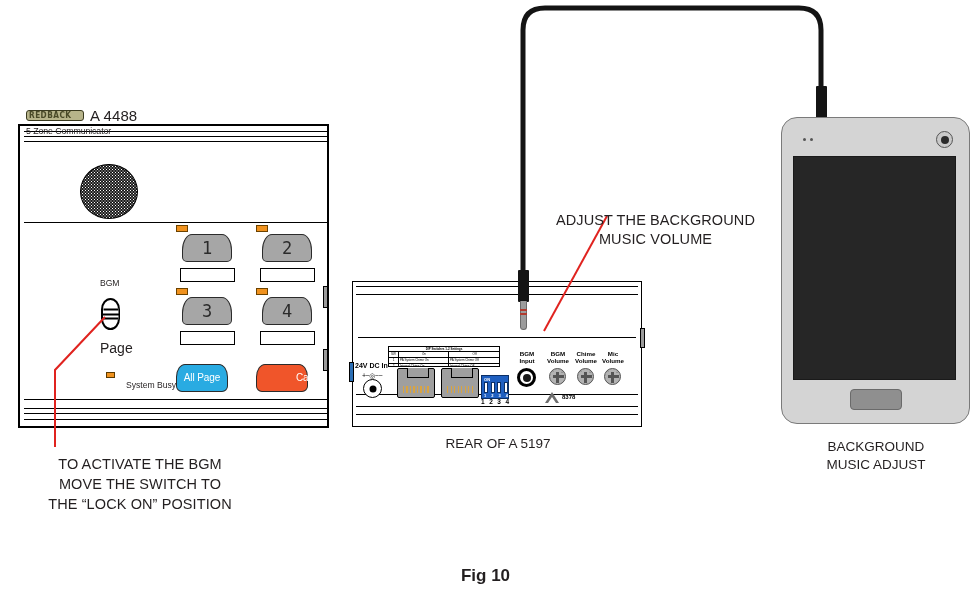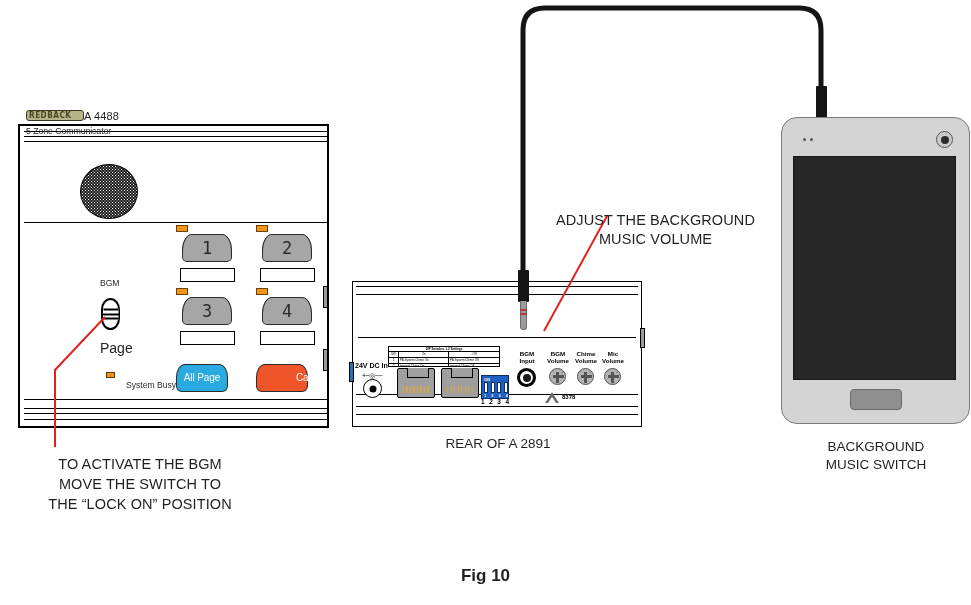--- a/index.html
+++ b/index.html
@@ -106,21 +106,22 @@
   #brand-logo .glyphs {
     position: absolute; left: 2px; top: 0;
     font-size: 8px; font-weight: bold; letter-spacing: 0.5px;
     color: #4a4a28; line-height: 10px;
     font-family: "DejaVu Sans", sans-serif;
     transform: scaleX(0.92);
     transform-origin: left center;
   }
   #brand-model {
     display: inline-block; vertical-align: middle;
-    font-size: 11px; color: #231f20; letter-spacing: 0.1px;
+    margin-left: 6px;
+    font-size: 15px; color: #231f20; letter-spacing: 0.1px;
   }
   #brand-sub {
     margin-top: 2px;
     font-size: 8.8px; color: #231f20; letter-spacing: -0.1px;
   }
 
   
   #bgm-label {
     left: 100px; top: 278px;
     font-size: 8.6px; color: #231f20; letter-spacing: -0.1px;
@@ -694,22 +695,22 @@
     <div>TO ACTIVATE THE BGM</div>
     <div>MOVE THE SWITCH TO</div>
     <div>THE “LOCK ON” POSITION</div>
   </div>
 
   <div id="callout-bgm-volume" class="callout">
     <div class="l1">ADJUST THE BACKGROUND</div>
     <div class="l2">MUSIC VOLUME</div>
   </div>
 
-  <div id="caption-rear" class="caption">REAR OF A 2891</div>
+  <div id="caption-rear" class="caption">REAR OF A 5197</div>
 
   <div id="caption-source" class="caption">
     <div>BACKGROUND</div>
-    <div>MUSIC SWITCH</div>
+    <div>MUSIC ADJUST</div>
   </div>
 
   <div id="fig-caption" class="abs">Fig 10</div>
 
 </div>
 
 </body></html>

